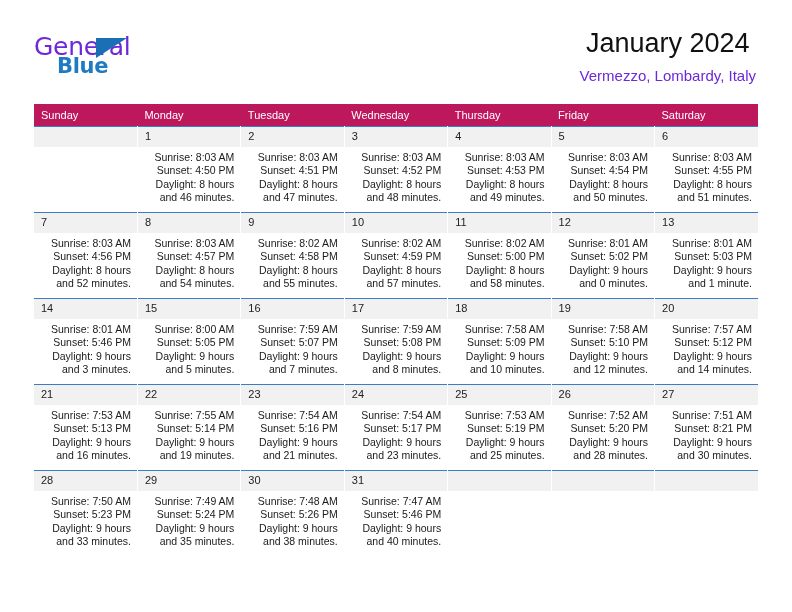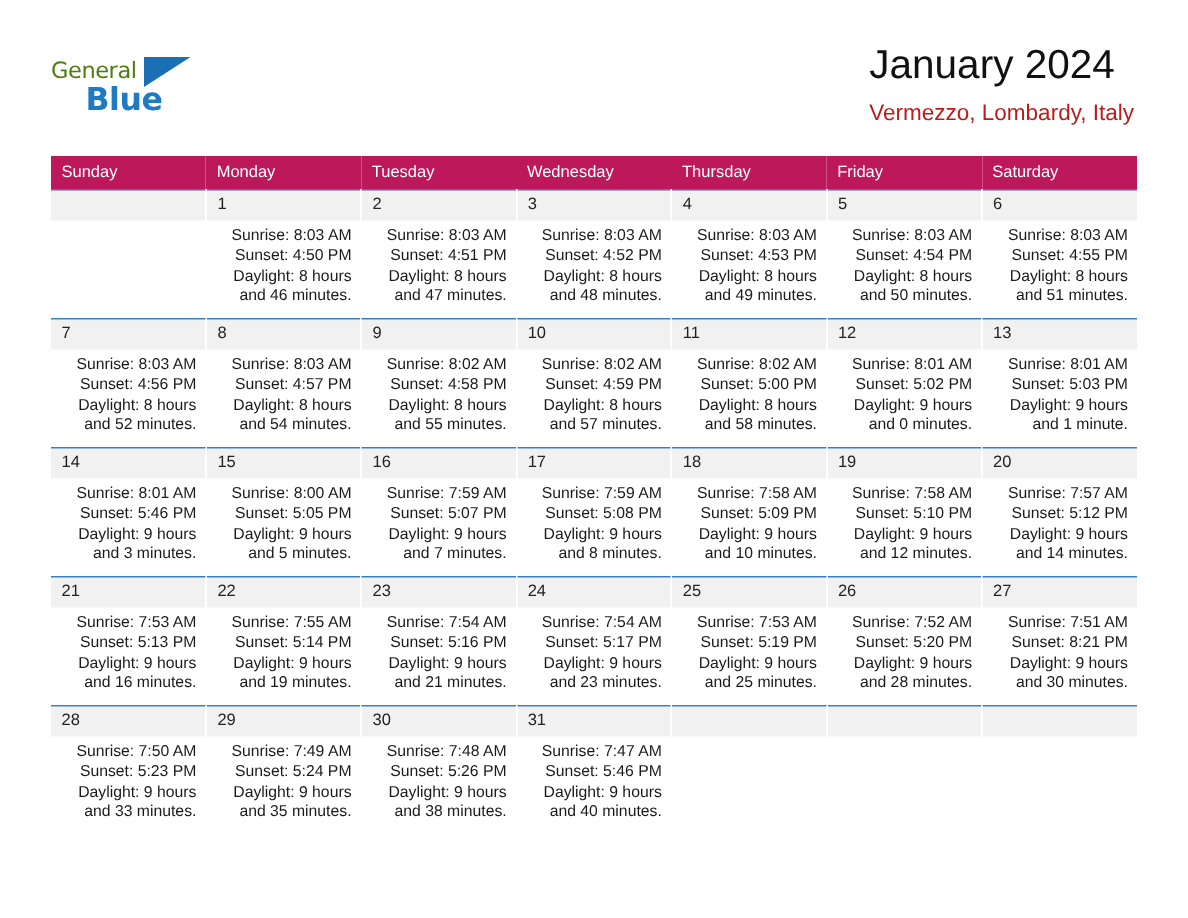--- a/index.html
+++ b/index.html
@@ -35,23 +35,23 @@
     position: absolute;
     left: 34px;
     top: 36px;
     width: 120px;
     height: 50px;
   }
   .logo-general {
     position: absolute;
     left: 0;
     top: 0;
-    font-size: 15px;
+    font-size: 25px;
     letter-spacing: -0.3px;
-    color: #4d7c0f;
+    color: #6d28d9;
     font-family: "DejaVu Sans", sans-serif;
     font-weight: 400;
     line-height: 22px;
   }
   .logo-blue {
     position: absolute;
     left: 23px;
     top: 19px;
     font-size: 21px;
     letter-spacing: -0.3px;
@@ -67,33 +67,33 @@
     width: 0;
     height: 0;
     border-top: 20px solid #1b6fb5;
     border-right: 31px solid transparent;
   }
 
   .title-block {
     position: absolute;
     right: 36px;
     top: 26px;
-    text-align: left;
+    text-align: center;
   }
   .cal-title {
     font-size: 27px;
     font-weight: 400;
     color: #111111;
     line-height: 34px;
     white-space: nowrap;
   }
   .cal-subtitle {
     font-size: 15px;
     font-weight: 400;
-    color: #b91c1c;
+    color: #6d28d9;
     line-height: 22px;
     margin-top: 5px;
     white-space: nowrap;
   }
 
   
   .calendar {
     position: absolute;
     left: 34px;
     top: 104px;

